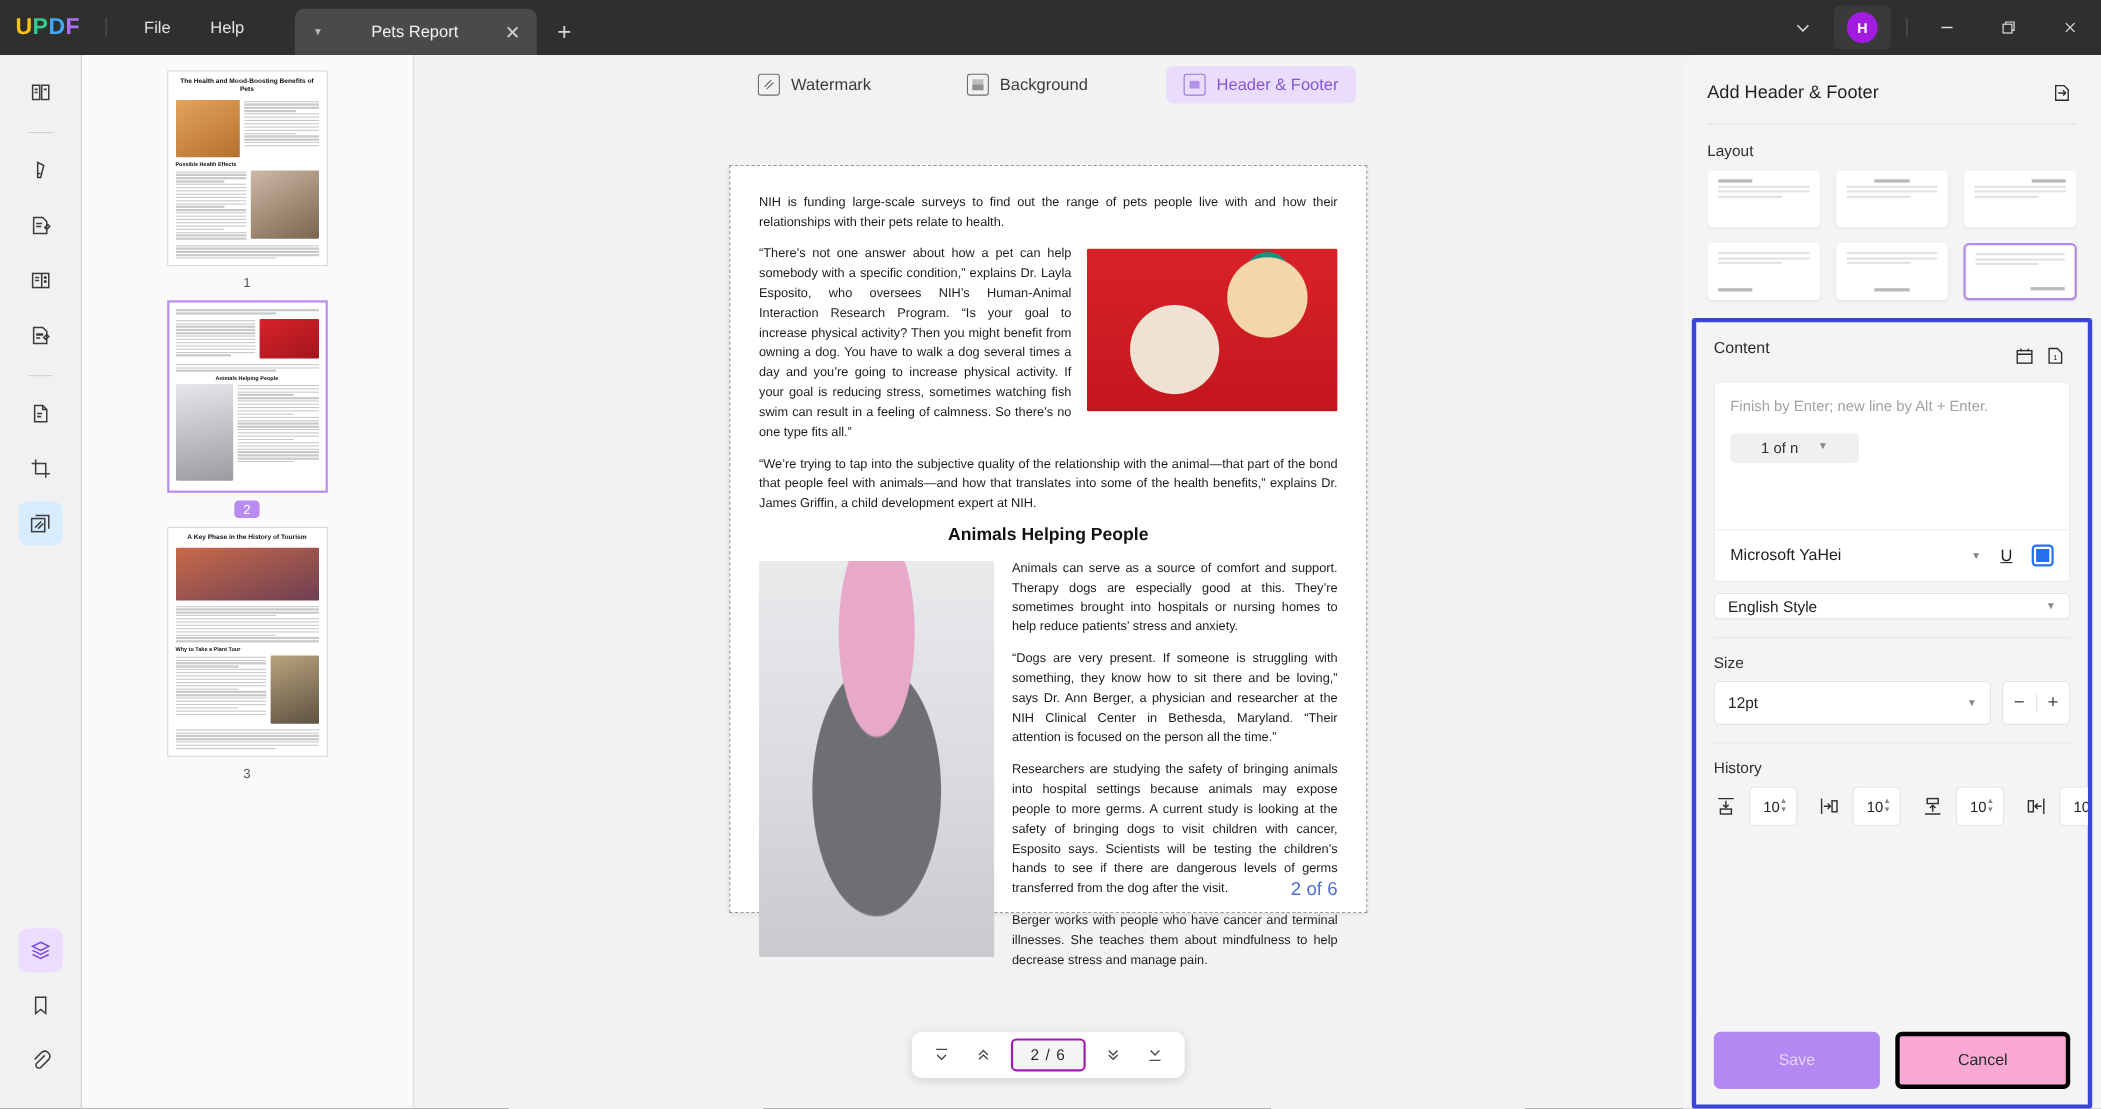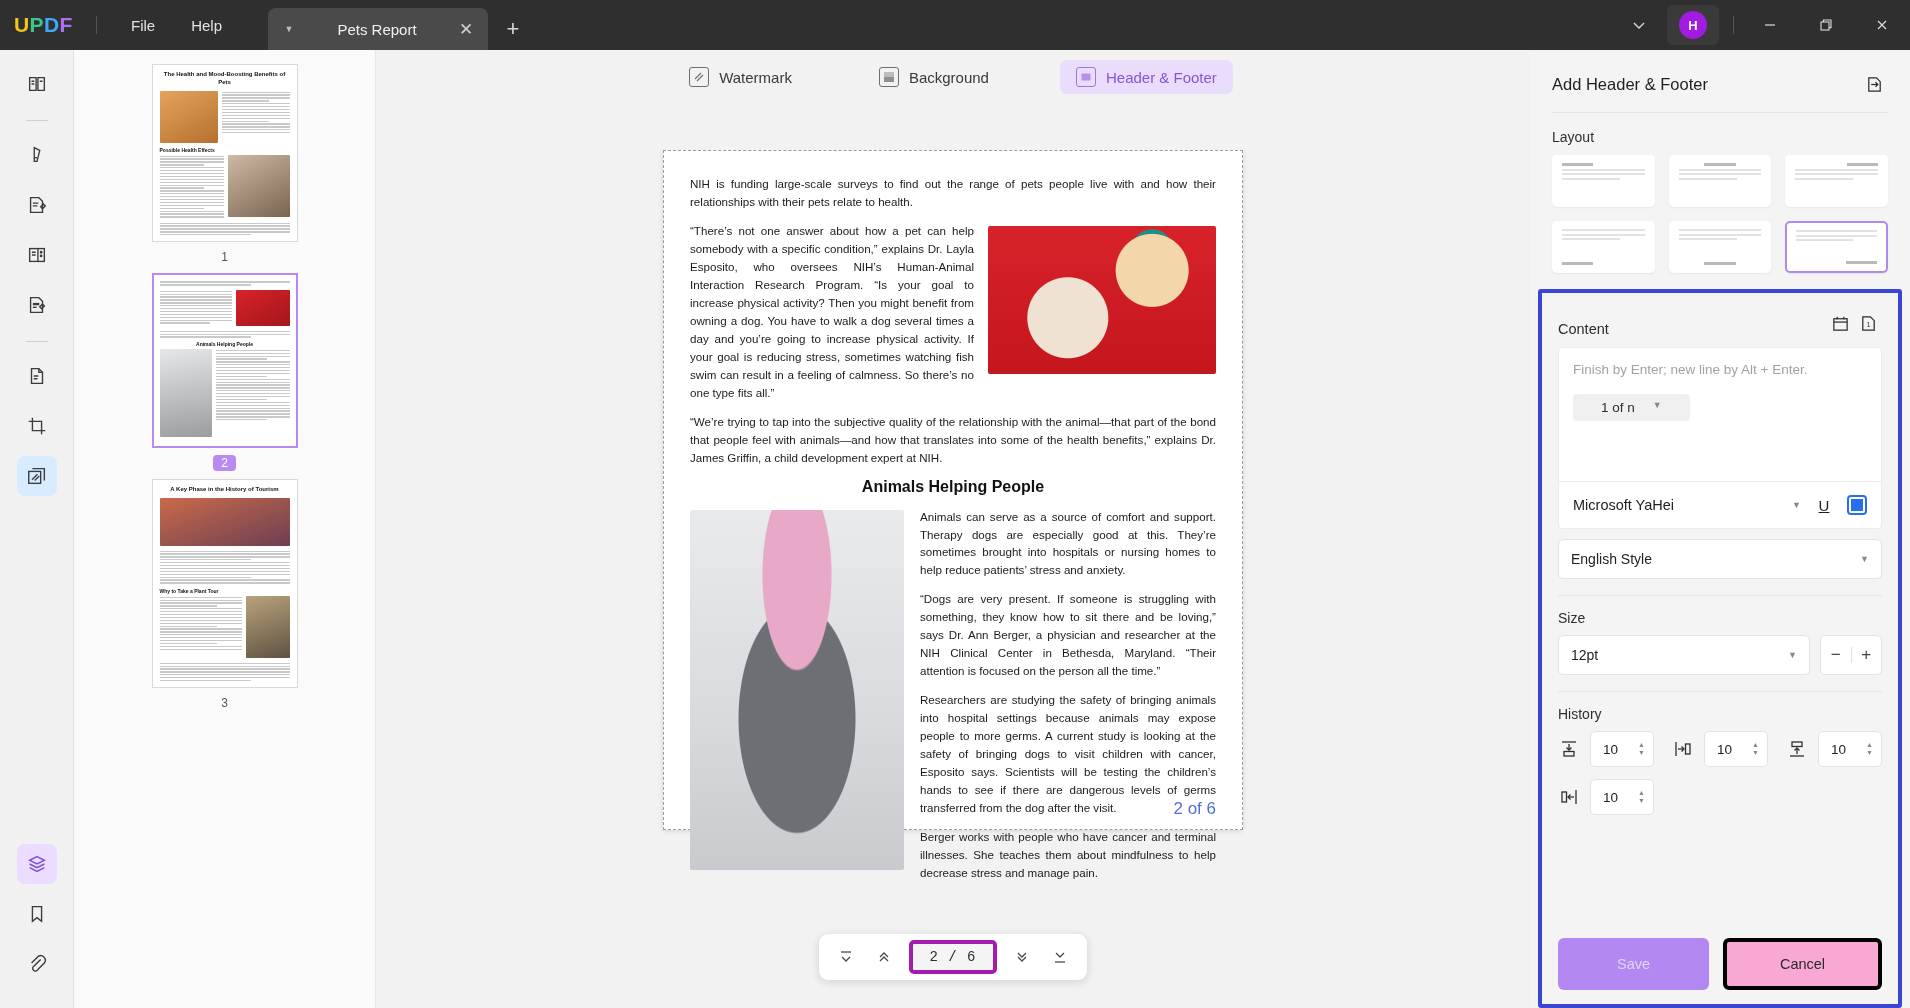--- a/index.html
+++ b/index.html
@@ -176,22 +176,22 @@
   }
   .pagenav-inner{
     display:flex;align-items:center;gap:4px;background:#fff;border-radius:9px;
     box-shadow:0 2px 10px rgba(0,0,0,.14);padding:6px 10px;
   }
   .nav-btn{
     width:34px;height:30px;display:flex;align-items:center;justify-content:center;
     color:#4a4a4a;cursor:pointer;border-radius:5px;
   }
   .pagebox{
-    background:#f4f4f4;border:4px solid #a21caf;border-radius:5px;
-    padding:5px 16px;font-size:14px;color:#2d2d2d;letter-spacing:1px;margin:0 4px;font-family:Liberation Mono, monospace;
+    background:#f4f4f4;border:2px solid #a21caf;border-radius:5px;
+    padding:5px 16px;font-size:14px;color:#2d2d2d;letter-spacing:1px;margin:0 4px;
   }
 
   
   .rpanel{
     position:absolute;top:50px;right:0;width:380px;height:958px;
     background:#f4f4f4;border-top-left-radius:12px;
     display:flex;flex-direction:column;
   }
   .rp-head{
     display:flex;align-items:center;padding:20px 22px 14px;
@@ -211,21 +211,21 @@
   .lc-head{height:3px;background:#b9b9b9;width:38%;}
   .lc-line{height:2px;background:#e2e2e2;}
   .lc-spacer{flex:1;}
 
   
   .content-block{
     margin:0 8px 0 8px;border:4px solid #3b46d6;border-radius:3px;
     background:#f4f4f4;flex:1;display:flex;flex-direction:column;padding:6px 0 0;
     overflow:hidden;
   }
-  .cb-head{display:flex;align-items:flex-end;padding:10px 16px 10px;}
+  .cb-head{display:flex;align-items:flex-start;padding:10px 16px 10px;}
   .cb-title{font-size:14.5px;color:#2b2b2b;flex:1;}
   .icon-btn{
     width:28px;height:28px;display:flex;align-items:center;justify-content:center;
     cursor:pointer;color:#3a3a3a;border-radius:4px;
   }
 
   .text-area-card{
     margin:0 16px;background:#fff;border-radius:4px;border:1px solid #ececec;
   }
   .ta-placeholder{
@@ -246,21 +246,21 @@
     font-size:15px;color:#222;text-decoration:underline;cursor:pointer;border-radius:3px;
   }
   .color-btn{
     width:20px;height:20px;border-radius:4px;border:2px solid #2a6ef0;
     background:#2a6ef0;cursor:pointer;
   }
   .color-btn i{display:block;width:100%;height:100%;border:2px solid #fff;border-radius:2px;background:#2a6ef0;}
 
   .select-box{
     margin:10px 16px 0;background:#fff;border:1px solid #e3e3e3;border-radius:5px;
-    height:40px;display:flex;align-items:center;padding:0 12px;cursor:pointer;
+    height:24px;display:flex;align-items:center;padding:0 12px;cursor:pointer;
     font-size:14px;color:#222;
   }
   .select-box .caret-sm{margin-left:auto;}
 
   .cb-hr{height:1px;background:#e6e6e6;margin:16px 16px 0;}
   .cb-label{font-size:14px;color:#2f2f2f;padding:14px 16px 9px;}
 
   .sizerow{display:flex;align-items:center;gap:10px;padding:0 16px;}
   .size-select{
     flex:1;height:40px;background:#fff;border:1px solid #e3e3e3;border-radius:5px;
@@ -268,21 +268,21 @@
   }
   .size-select .caret-sm{margin-left:auto;}
   .stepper{
     width:62px;height:40px;background:#fff;border:1px solid #e3e3e3;border-radius:5px;
     display:flex;align-items:center;
   }
   .stepper div{flex:1;display:flex;align-items:center;justify-content:center;font-size:17px;color:#444;cursor:pointer;}
   .stepper .vsep{flex:0 0 1px;height:16px;background:#e0e0e0;}
 
   .margin-grid{
-    display:grid;grid-template-columns:1fr 1fr 1fr;gap:12px 18px;padding:0 16px 0;
+    display:grid;grid-template-columns:1fr 1fr 1fr 1fr;gap:12px 18px;padding:0 16px 0;
   }
   .margin-cell{display:flex;align-items:center;gap:10px;}
   .m-ico{width:22px;height:22px;flex-shrink:0;color:#2f2f2f;}
   .num-input{
     flex:1;height:36px;background:#fff;border:1px solid #e3e3e3;border-radius:5px;
     display:flex;align-items:center;padding:0 8px 0 12px;font-size:13.5px;color:#222;
   }
   .spin{margin-left:auto;display:flex;flex-direction:column;gap:2px;color:#888;}
   .spin span{font-size:7px;line-height:6px;cursor:pointer;}
 

